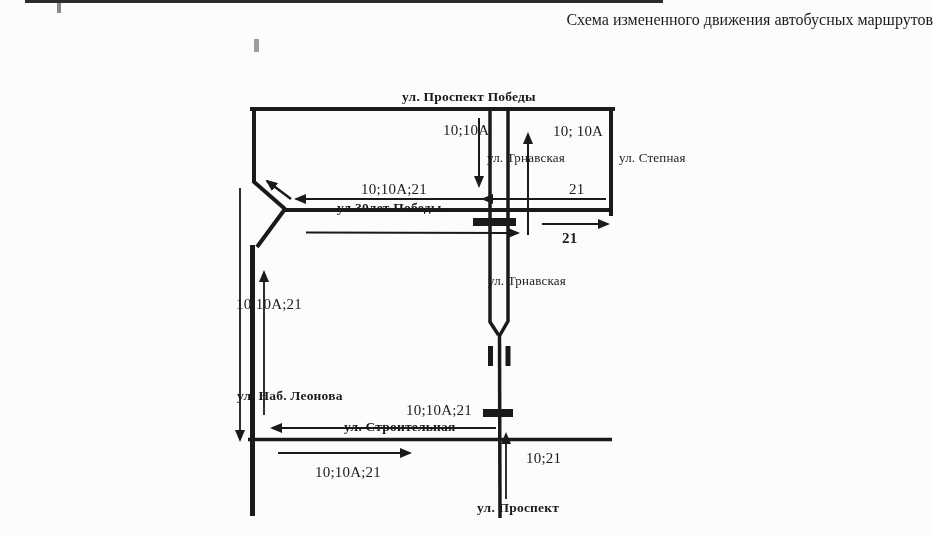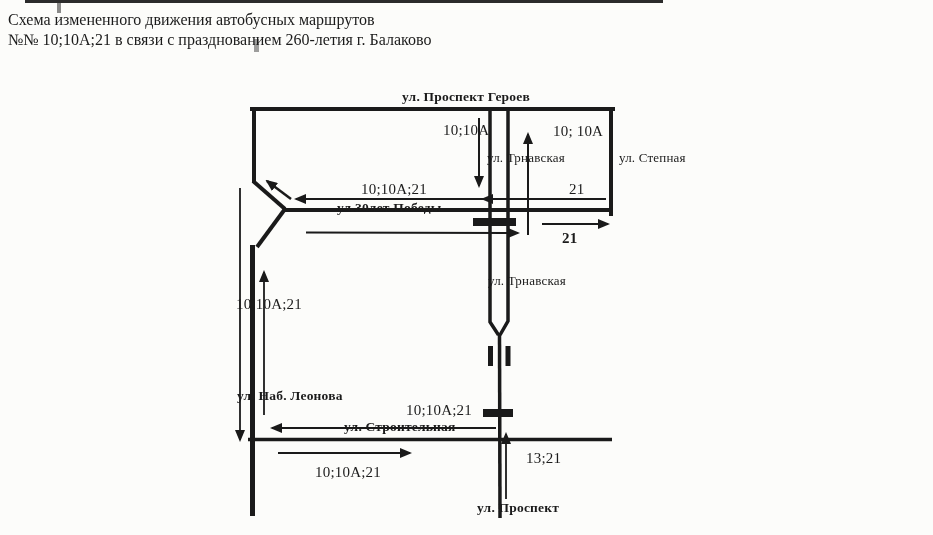--- a/index.html
+++ b/index.html
@@ -7,21 +7,21 @@
     position:relative;
     width:933px;height:535px;
     background:#fcfcfa;
     overflow:hidden;
     font-family:"Liberation Serif","DejaVu Serif",serif;
     color:#1c1c1c;
   }
   #diagram-svg{position:absolute;left:0;top:0;}
   .title-block{
     position:absolute;left:8px;top:10px;width:925px;
-    text-align:left;font-size:16px;line-height:19.5px;color:#1b1b1b;
+    text-align:right;font-size:16px;line-height:19.5px;color:#1b1b1b;
   }
   .label{
     position:absolute;white-space:nowrap;font-size:13px;color:#1b1b1b;
     letter-spacing:0.2px;
   }
   .street{font-weight:bold;font-size:13.5px;}
   .route{font-size:15px;}
   .artifact{position:absolute;background:#2b2b2b;}
 </style>
 </head>
@@ -66,35 +66,34 @@
     <line x1="542" y1="224" x2="608" y2="224" stroke="#1a1a1a" stroke-width="2" marker-end="url(#ah)"></line>
     <line x1="264" y1="415" x2="264" y2="272" stroke="#1a1a1a" stroke-width="1.8" marker-end="url(#ah)"></line>
     <line x1="240" y1="188" x2="240" y2="440" stroke="#1a1a1a" stroke-width="1.8" marker-end="url(#ah)"></line>
     <line x1="496" y1="428" x2="272" y2="428" stroke="#1a1a1a" stroke-width="1.8" marker-end="url(#ah)"></line>
     <line x1="278" y1="453" x2="410" y2="453" stroke="#1a1a1a" stroke-width="2.2" marker-end="url(#ah)"></line>
     <line x1="506" y1="499" x2="506" y2="434" stroke="#1a1a1a" stroke-width="1.8" marker-end="url(#ah)"></line>
   </svg>
 
   <div class="title-block">
     <div>Схема измененного движения автобусных маршрутов</div>
-    <div>№№ 10;10А;21 в связи с празднованием 260-летия г. Балаково</div>
   </div>
 
-  <div class="label street" style="left:402px;top:89px;">ул. Проспект Героев</div>
+  <div class="label street" style="left:402px;top:89px;">ул. Проспект Победы</div>
   <div class="label" style="left:487px;top:150px;">ул. Трнавская</div>
   <div class="label" style="left:619px;top:150px;text-align:center;">ул. Степная</div>
   <div class="label street" style="left:337px;top:200px;">ул.30лет Победы</div>
   <div class="label" style="left:488px;top:273px;">ул. Трнавская</div>
   <div class="label street" style="left:237px;top:340px;margin-top:48px;">ул. Наб. Леонова</div>
   <div class="label street" style="left:344px;top:419px;">ул. Строительная</div>
   <div class="label street" style="left:477px;top:500px;">ул. Проспект</div>
 
   <div class="label route" style="left:443px;top:122px;">10;10А</div>
   <div class="label route" style="left:553px;top:123px;">10; 10А</div>
   <div class="label route" style="left:361px;top:181px;">10;10А;21</div>
   <div class="label route" style="left:569px;top:181px;">21</div>
   <div class="label route" style="left:562px;top:230px;font-weight:bold;">21</div>
   <div class="label route" style="left:236px;top:296px;">10;10А;21</div>
   <div class="label route" style="left:406px;top:402px;">10;10А;21</div>
-  <div class="label route" style="left:526px;top:450px;">13;21</div>
+  <div class="label route" style="left:526px;top:450px;">10;21</div>
   <div class="label route" style="left:315px;top:464px;">10;10А;21</div>
 
 </div>
 
 </body></html>

